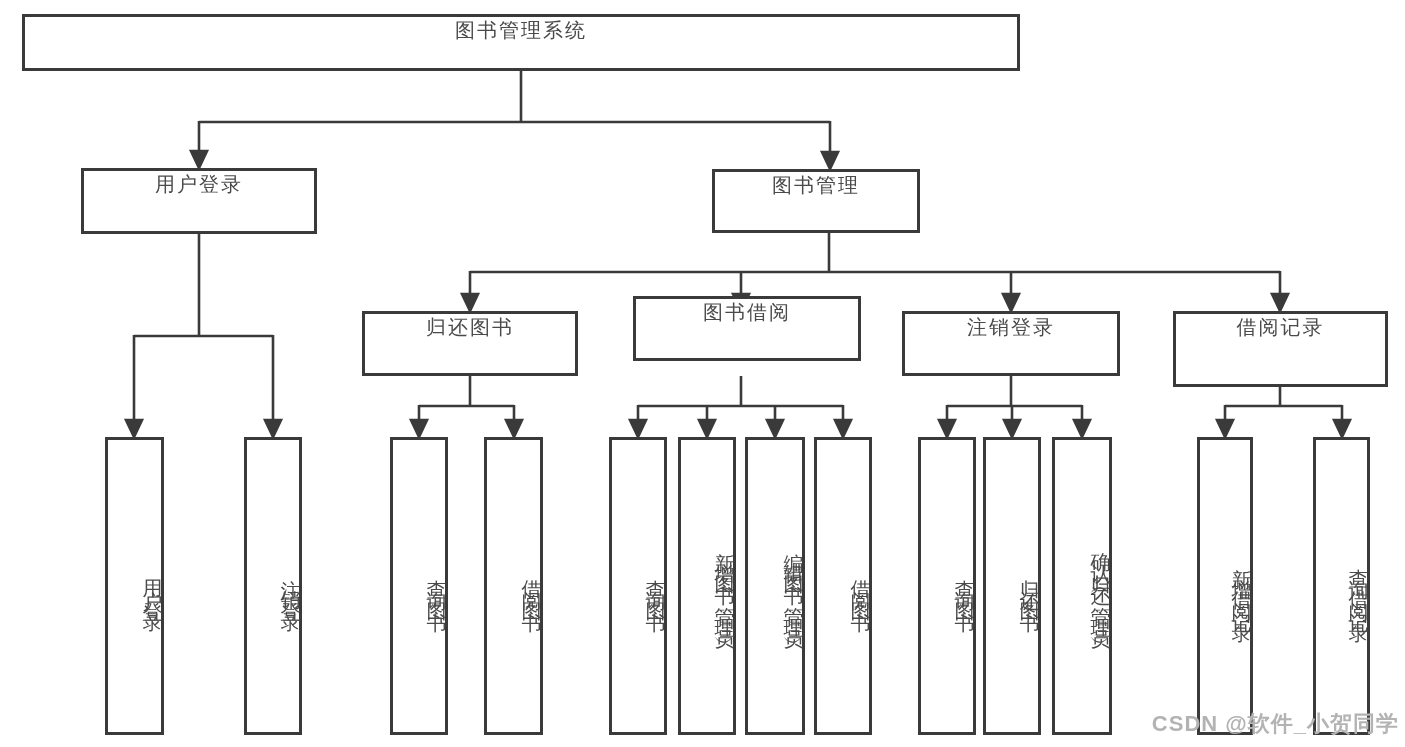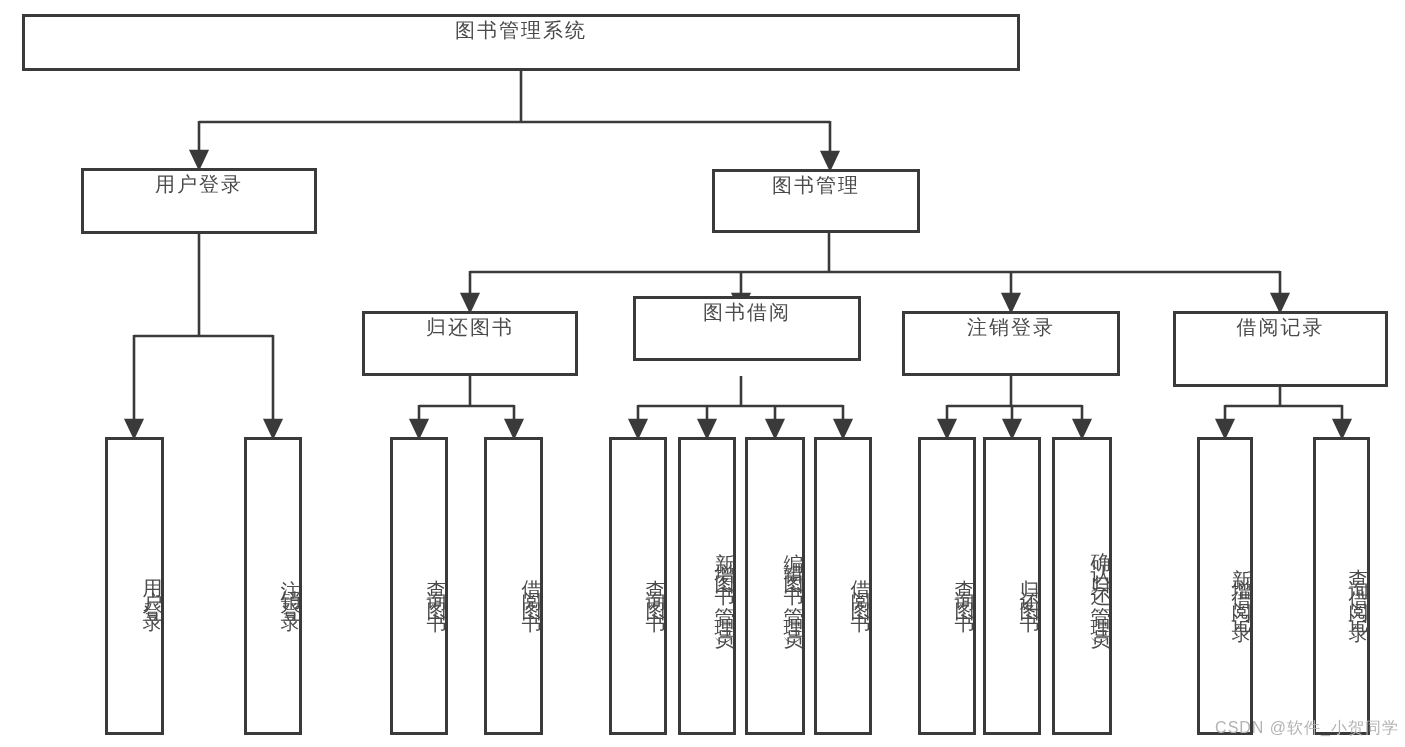--- a/index.html
+++ b/index.html
@@ -28,24 +28,25 @@
     letter-spacing:11px;
     writing-mode:vertical-rl;
     text-orientation:mixed;
     line-height:1;
   }
   .node span{display:block;}
   .watermark{
     position:absolute;
     right:6px;
     bottom:8px;
-    font-size:16px;
+    font-size:22px;
     color:#b3b3b3;
     letter-spacing:1px;
     white-space:nowrap;
+    font-weight:bold;
   }
 </style>
 </head>
 <body>
 
 <div id="canvas">
 
   <svg class="wires" width="1405" height="747" viewBox="0 0 1405 747">
     <g stroke="#3a3a3a" stroke-width="2.6" fill="#3a3a3a">
 

